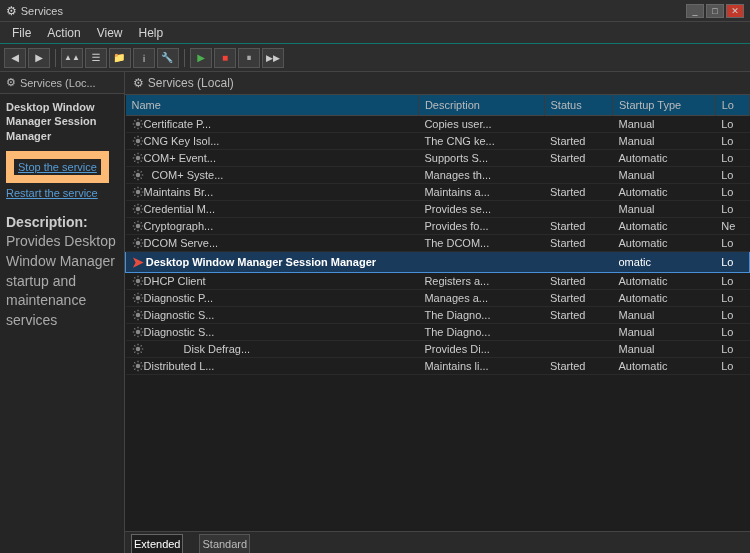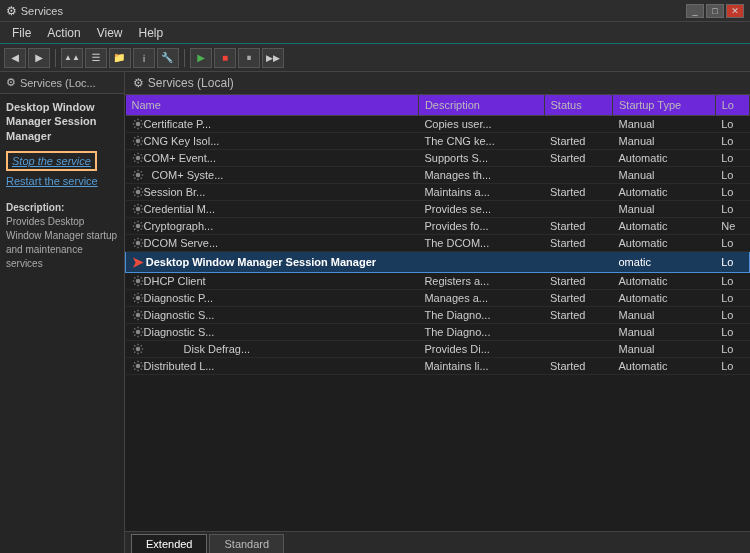--- a/index.html
+++ b/index.html
@@ -128,28 +128,27 @@
     .sidebar-link {
       display: block;
       color: #569cd6;
       text-decoration: underline;
       cursor: pointer;
       font-size: 11px;
       margin-bottom: 2px;
       padding: 2px 0;
     }
     .sidebar-link.highlighted {
-      border: 2px solid #fdba74;
+      border: 8px solid #fdba74;
       padding: 2px 4px;
       display: inline-block;
-      font-style: italic;
     }
     .sidebar-description {
       margin-top: 12px;
-      font-size: 10px;
+      font-size: 14px;
       color: #aaa;
       line-height: 1.4;
     }
     .sidebar-description .desc-title {
       color: #ccc;
       font-weight: bold;
     }
 
     
     .content-area {
@@ -174,21 +173,21 @@
     .services-table {
       flex: 1;
       overflow-y: auto;
       overflow-x: hidden;
     }
     table {
       width: 100%;
       border-collapse: collapse;
     }
     thead tr {
-      background: #6d28d9;
+      background: #0c4a6e;
       border-bottom: 1px solid #444;
     }
     thead th {
       text-align: left;
       padding: 4px 6px;
       font-size: 11px;
       color: #bbb;
       font-weight: normal;
       border-right: 1px solid #3a3a3a;
       white-space: nowrap;
@@ -218,28 +217,28 @@
     
     .tab-bar {
       background: #2a2a2a;
       height: 22px;
       display: flex;
       align-items: flex-end;
       border-top: 1px solid #444;
       padding: 0 6px;
     }
     .tab {
-      padding: 3px 14px;
+      padding: 3px 2px;
       font-size: 11px;
       cursor: pointer;
       border: 1px solid #555;
       border-bottom: none;
       background: #353535;
       color: #bbb;
-      margin-right: 2px;
+      margin-right: 16px;
     }
     .tab.active {
       background: #1e1e1e;
       color: #fff;
       border-color: #666;
     }
 
     
     .services-table::-webkit-scrollbar { width: 10px; }
     .services-table::-webkit-scrollbar-track { background: #2a2a2a; }
@@ -379,21 +378,21 @@
               <td>Manual</td>
               <td>Lo</td>
             </tr>
             <tr>
               <td>
                 <div class="name-cell">
                   <svg width="12" height="12" viewBox="0 0 16 16">
                     <circle cx="8" cy="8" r="3" fill="#888"></circle>
                     <path d="M8 1v2M8 13v2M1 8h2M13 8h2M3.05 3.05l1.41 1.41M11.54 11.54l1.41 1.41M3.05 12.95l1.41-1.41M11.54 4.46l1.41-1.41" stroke="#888" stroke-width="1.5"></path>
                   </svg>
-                  <span style="overflow: hidden; text-overflow: ellipsis;">Session Br...</span>
+                  <span style="overflow: hidden; text-overflow: ellipsis;">Maintains Br...</span>
                 </div>
               </td>
               <td>Maintains a...</td>
               <td>Started</td>
               <td>Automatic</td>
               <td>Lo</td>
             </tr>
             <tr>
               <td>
                 <div class="name-cell">

